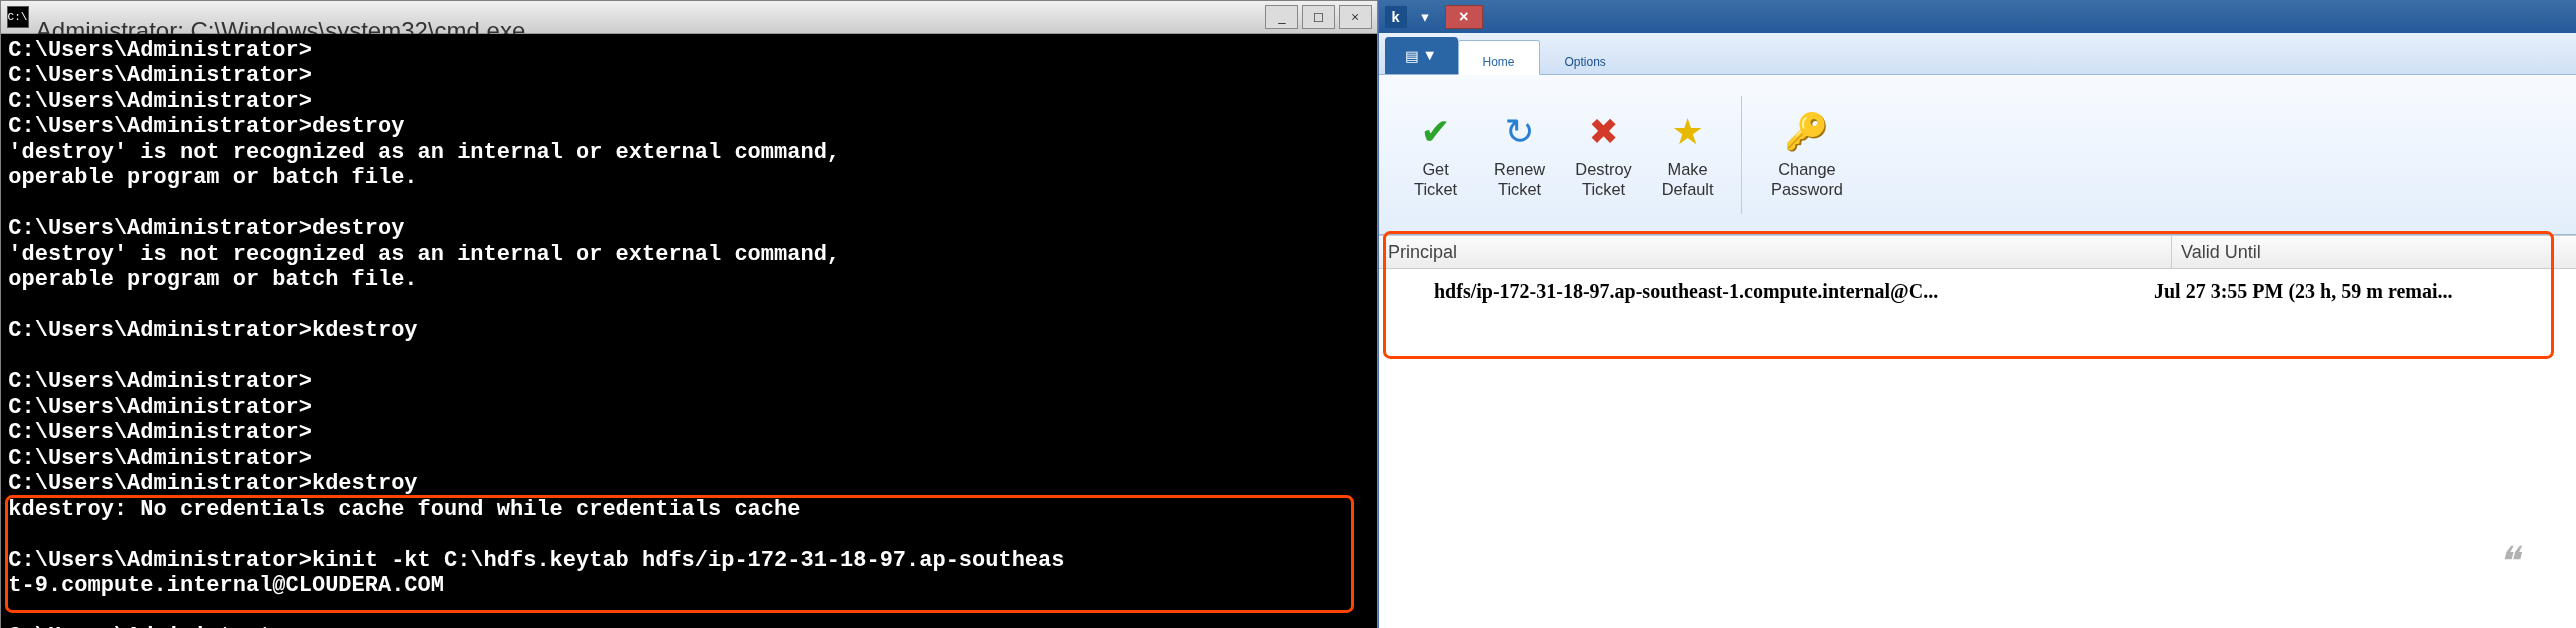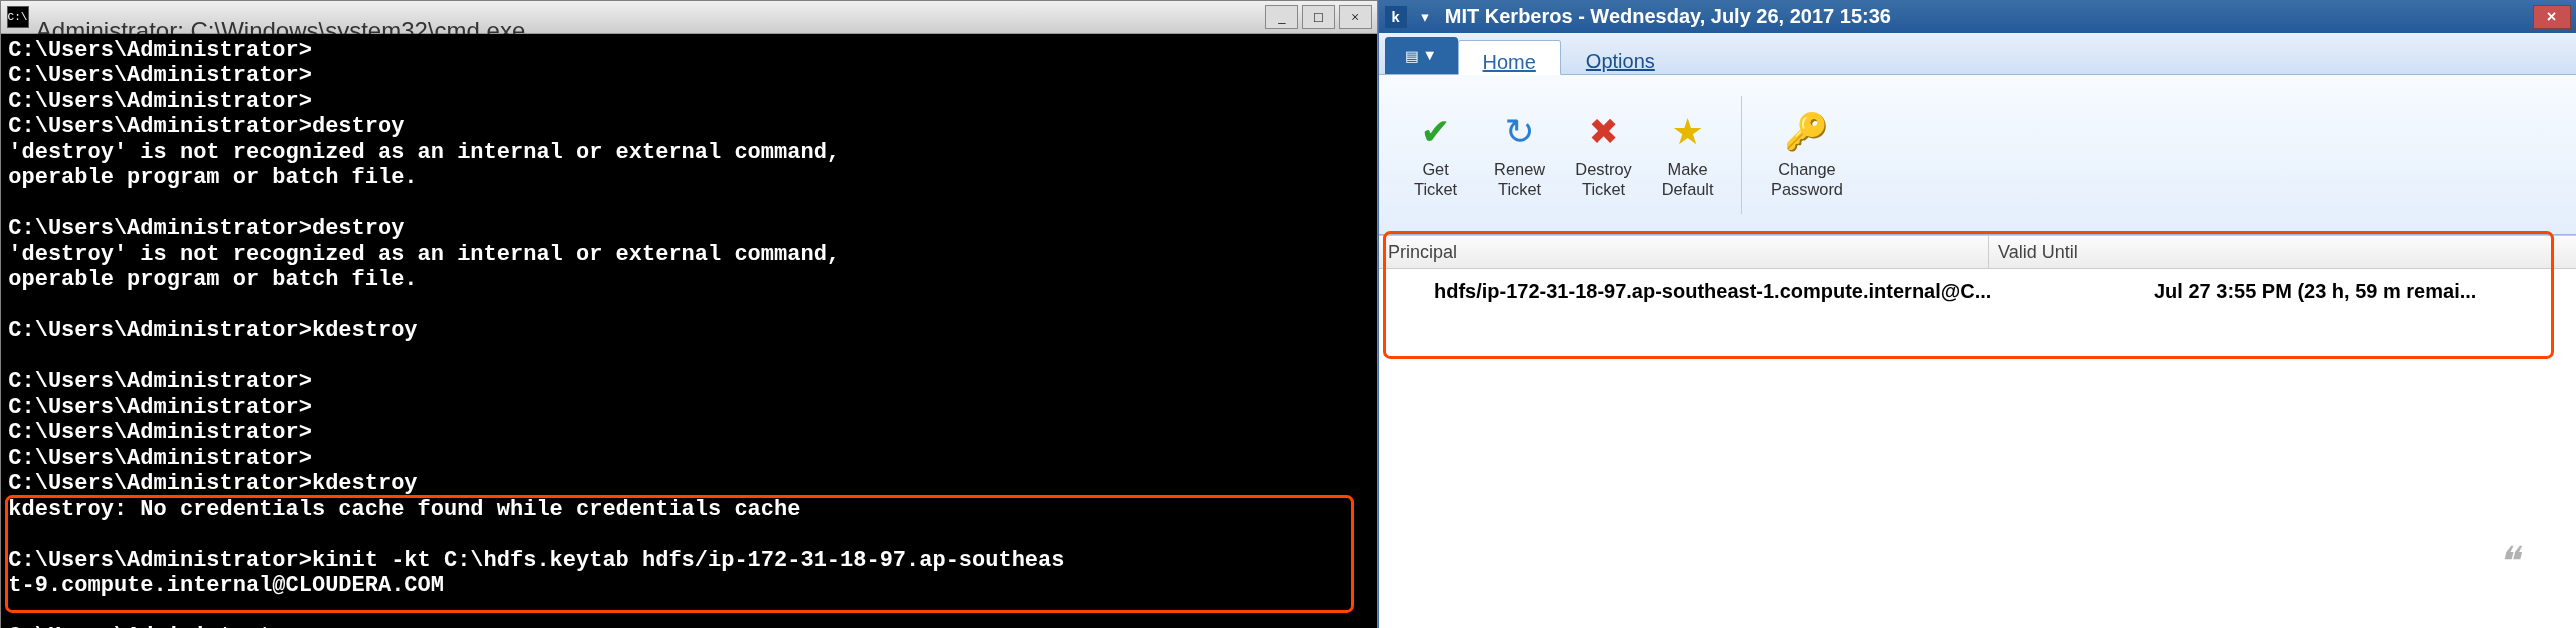--- a/index.html
+++ b/index.html
@@ -153,27 +153,26 @@
       color: #fff;
       display: flex;
       align-items: center;
       justify-content: center;
       gap: 3.6px;
       margin: 3.6px 0 0 5.5px;
       border-radius: 3.6px 3.6px 0 0;
     }
     .kerb-tab {
       padding: 9px 24px 0;
-      font-size: 20px;
+      font-size: 12px;
       color: #1a4f8c;
       display: flex;
       align-items: center;
       border: 0.9px solid transparent;
       margin-top: 7.3px;
-      text-decoration: underline;
     }
     .kerb-tab.active {
       background: #fff;
       border: 0.9px solid #9ab8d8;
       border-bottom: 0.9px solid #fff;
       border-radius: 2.7px 2.7px 0 0;
       color: #2a66a5;
       margin-bottom: -0.9px;
     }
     .kerb-ribbon {
@@ -218,28 +217,29 @@
       border-top: 0.9px solid #ccc;
     }
     .kerb-headers {
       height: 33px;
       background: linear-gradient(to bottom, #fcfcfc, #ececec);
       display: flex;
       border-bottom: 0.9px solid #ccc;
       font-size: 18px;
       color: #444;
     }
-    .kerb-col1 { width: 610px; padding: 5.5px 9px; border-right: 0.9px solid #ccc; }
+    .kerb-col1 { width: 793px; padding: 5.5px 9px; border-right: 0.9px solid #ccc; }
     .kerb-col2 { flex: 1; padding: 5.5px 9px; }
     .kerb-row {
       display: flex;
       font-size: 20px;
       font-weight: bold;
       color: #000;
       padding: 11px 0;
+      font-family: Liberation Serif, serif;
     }
     .kerb-row .c1 { width: 766px; padding: 0 0 0 55px; }
     .kerb-row .c2 { flex: 1; padding: 0 9px; }
     .kerb-highlight-box {
       position: absolute;
       border: 3.6px solid #ff4500;
       border-radius: 7.3px;
       left: 3.6px;
       right: 22px;
       top: -5.5px;
@@ -307,21 +307,20 @@
 <span></span>
 <span>C:\Users\Administrator&gt;</span>
     <div class="cmd-highlight-box"></div>
   </div>
 </div>
 
 <div class="kerb-window">
   <div class="kerb-titlebar">
     <div class="kerb-appicon">k</div>
     <div class="kerb-sysmenu">▾</div>
-    <div class="kerb-title">MIT Kerberos -  Wednesday, July 26, 2017  15:36</div>
     <div class="kerb-close">×</div>
   </div>
 
   <div class="kerb-menubar">
     <div class="kerb-filemenu">
       <span>▤</span>
       <span>▼</span>
     </div>
     <div class="kerb-tab active">Home</div>
     <div class="kerb-tab">Options</div>

